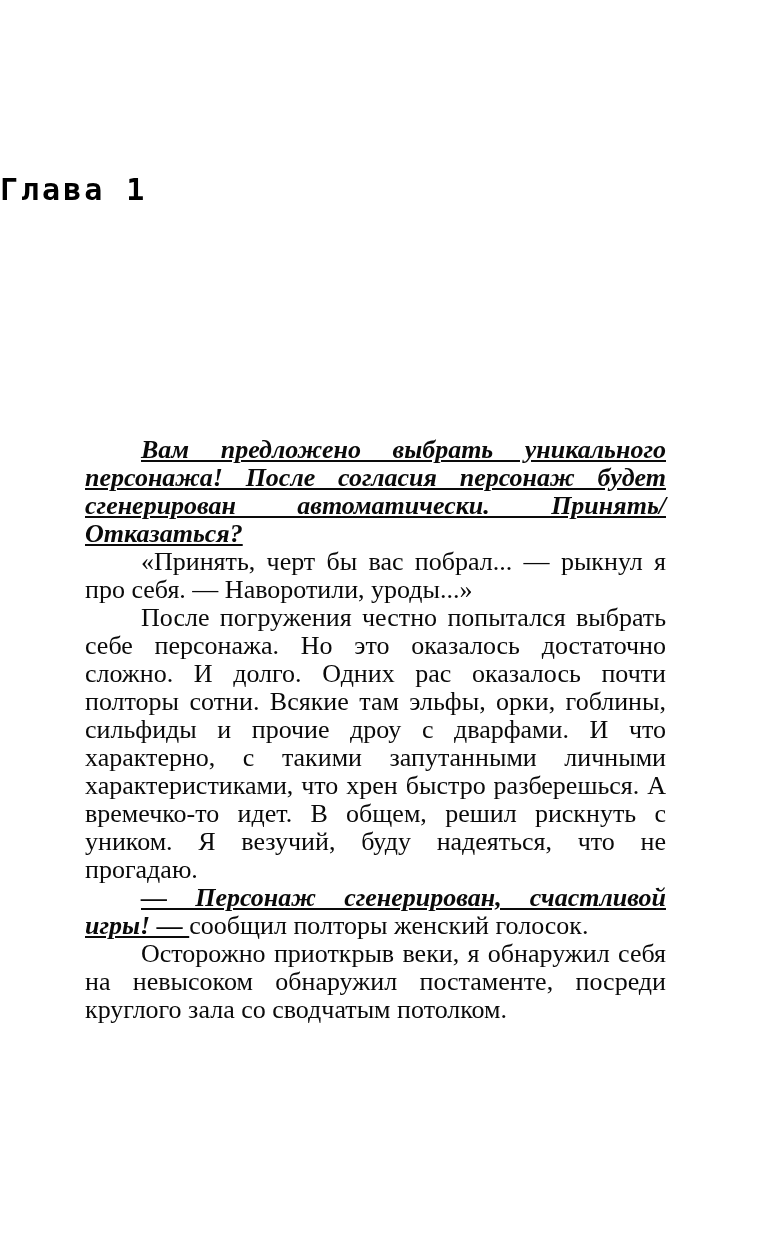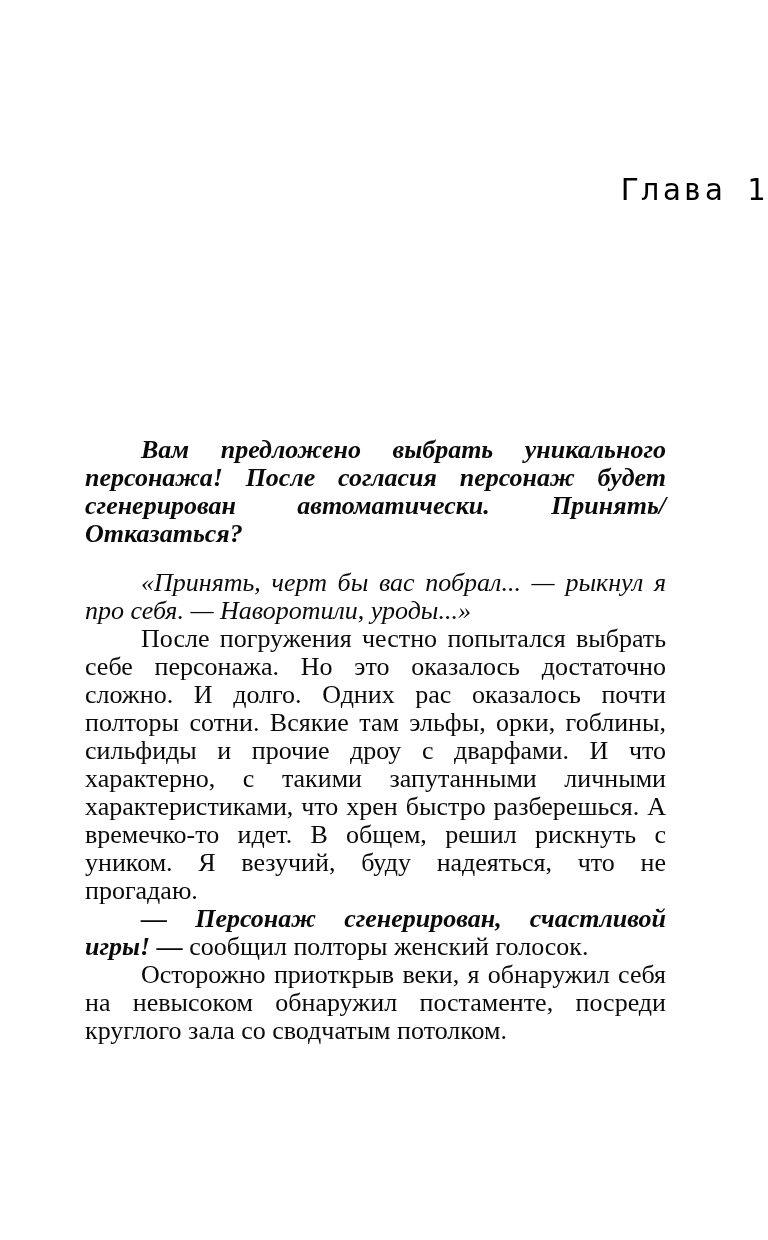--- a/index.html
+++ b/index.html
@@ -14,49 +14,48 @@
     background: #ffffff;
     color: #0a0a0a;
     overflow: hidden;
   }
   .chapter-title {
     position: absolute;
     top: 172px;
     left: 0;
     width: 768px;
     margin: 0;
-    text-align: right;
+    text-align: left;
     font-family: "DejaVu Sans Mono", monospace;
-    font-weight: normal;
+    font-weight: bold;
     font-size: 30px;
     letter-spacing: 3px;
     color: #000000;
   }
   .text-block {
     position: absolute;
     left: 85px;
     top: 436px;
     width: 581px;
     font-family: "Liberation Serif", serif;
     font-size: 26px;
     line-height: 28px;
     text-align: justify;
     color: #0a0a0a;
   }
   .para {
     margin: 0;
     text-indent: 56px;
   }
   .gap-before {
-    margin-top: 21px;
-    font-style: italic;
   }
   .bold-italic {
     font-style: italic;
     font-weight: bold;
+    text-decoration: underline;
   }
 </style>
 </head>
 <body>
 
 <div class="page">
 
   <h1 class="chapter-title">Глава 1</h1>
 
   <div class="text-block">

